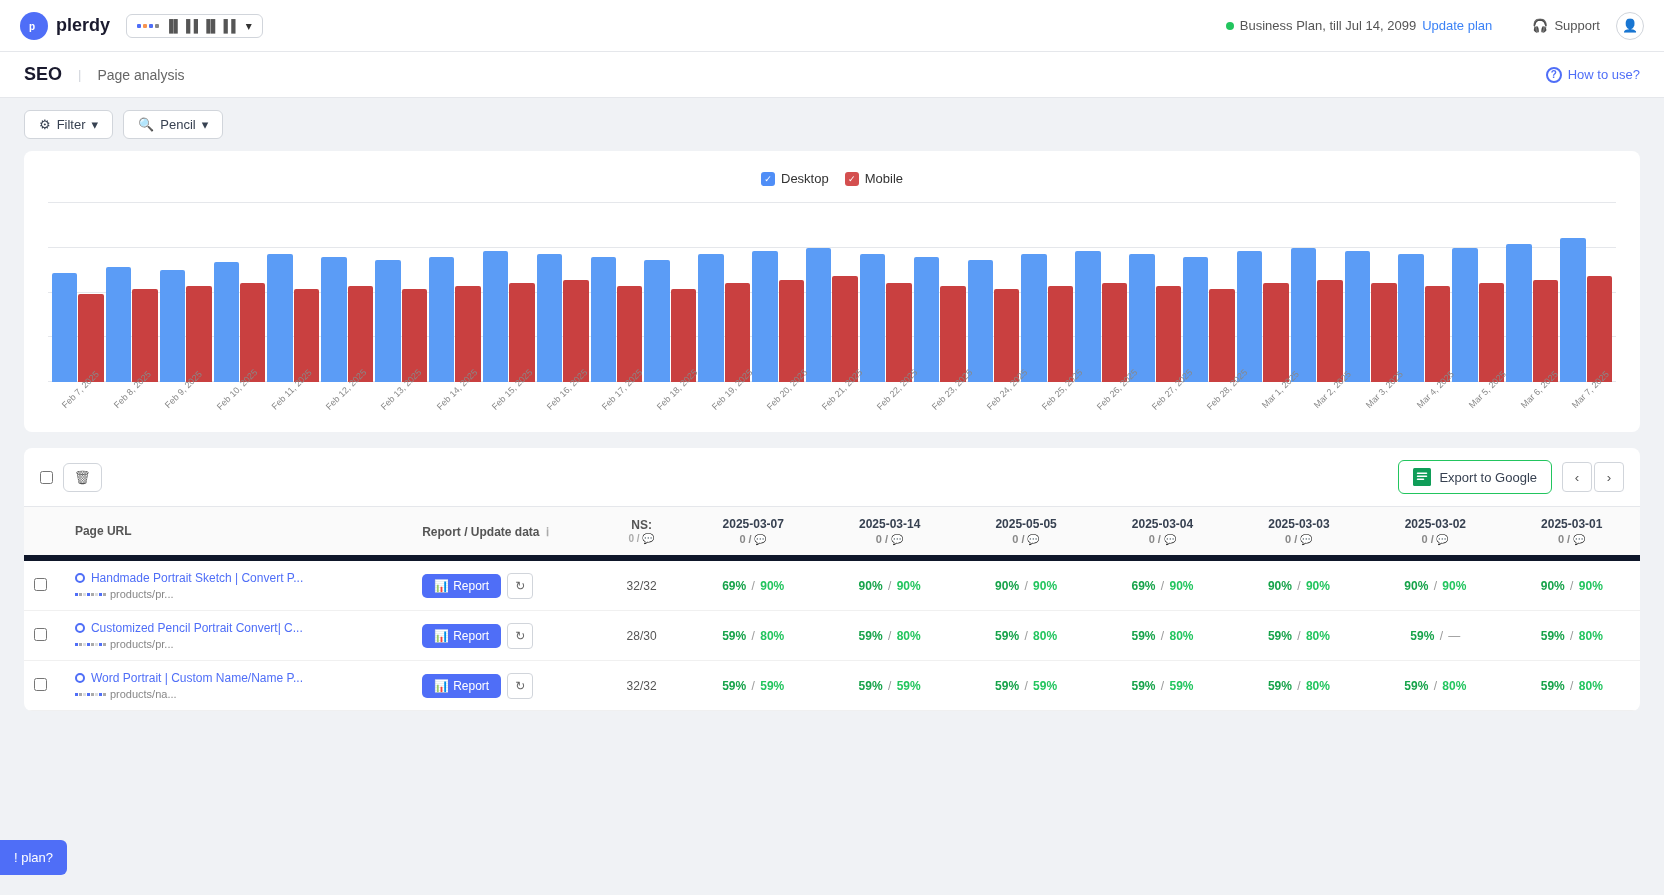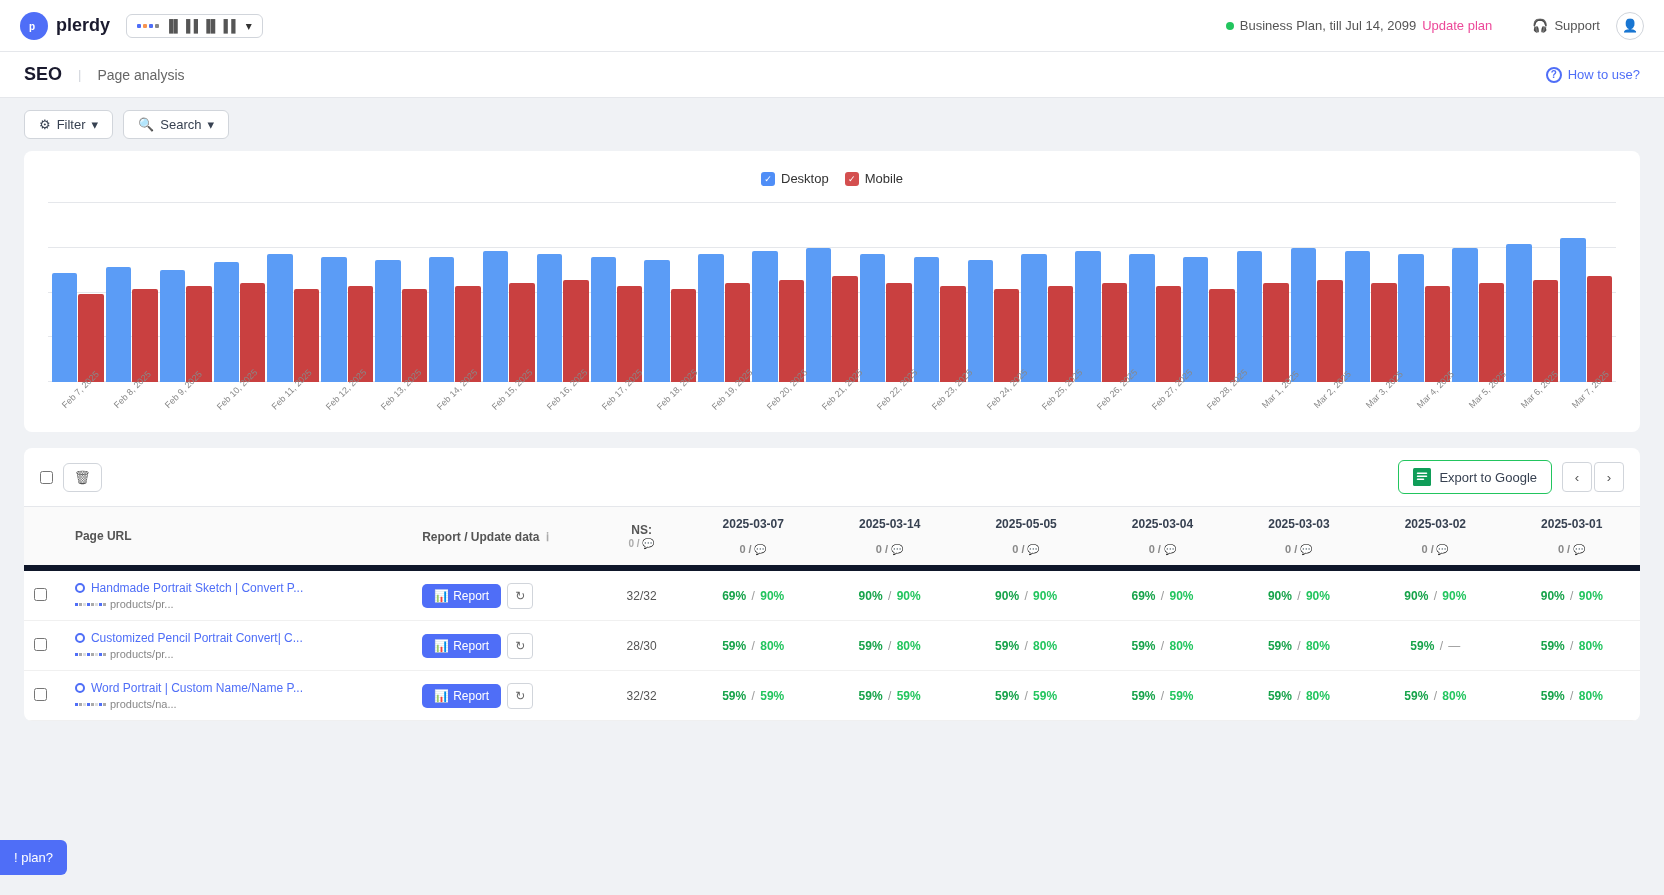--- a/index.html
+++ b/index.html
@@ -63,21 +63,21 @@
       font-size: 13px;
       color: #555;
     }
     .plan-dot {
       width: 8px;
       height: 8px;
       background: #22c55e;
       border-radius: 50%;
     }
     .update-plan-link {
-      color: #ec4899;
+      color: #3b82f6;
       cursor: pointer;
       text-decoration: none;
     }
     .nav-right {
       display: flex;
       align-items: center;
       gap: 16px;
       margin-left: 24px;
     }
     .support-btn {
@@ -362,21 +362,21 @@
       text-align: center;
       font-size: 12px;
     }
     .score-green { color: #16a34a; font-weight: 600; }
     .score-separator { color: #999; margin: 0 2px; }
     .score-high { color: #22c55e; font-weight: 600; }
     .dash-val { color: #999; }
 
     .ns-cell { text-align: center; font-size: 12px; color: #555; }
 
-    .date-header-content { display: flex; flex-direction: column; align-items: center; gap: 12px; }
+    .date-header-content { display: flex; flex-direction: column; align-items: center; gap: 2px; }
     .date-label { font-size: 12px; font-weight: 600; color: #374151; }
     .date-sub { font-size: 11px; color: #888; display: flex; align-items: center; gap: 3px; }
     .comment-icon { color: #aaa; font-size: 10px; }
 
     .checkbox-col { width: 30px; }
     input[type="checkbox"] { cursor: pointer; }
 
     
     .help-btn {
       position: fixed;
@@ -444,21 +444,21 @@
 </div>
 
 <div class="toolbar">
   <button class="toolbar-btn">
     <span>⚙</span>
     <span>Filter</span>
     <span>▾</span>
   </button>
   <button class="toolbar-btn">
     <span>🔍</span>
-    <span>Search</span>
+    <span>Pencil</span>
     <span>▾</span>
   </button>
 </div>
 
 <div class="chart-container">
   <div class="chart-legend">
     <div class="legend-item">
       <div style="width:14px;height:14px;background:#4f8ef7;border-radius:3px;display:flex;align-items:center;justify-content:center;">
         <span style="color:white;font-size:9px;">✓</span>
       </div>

